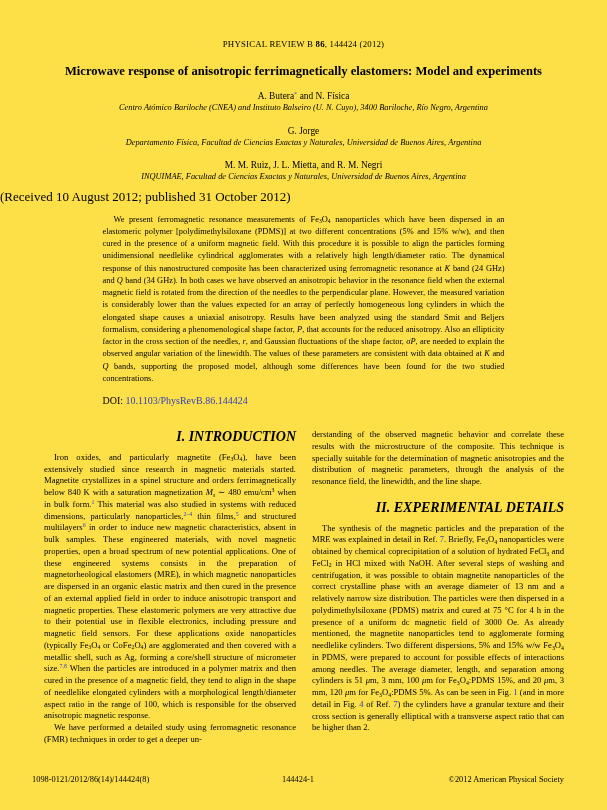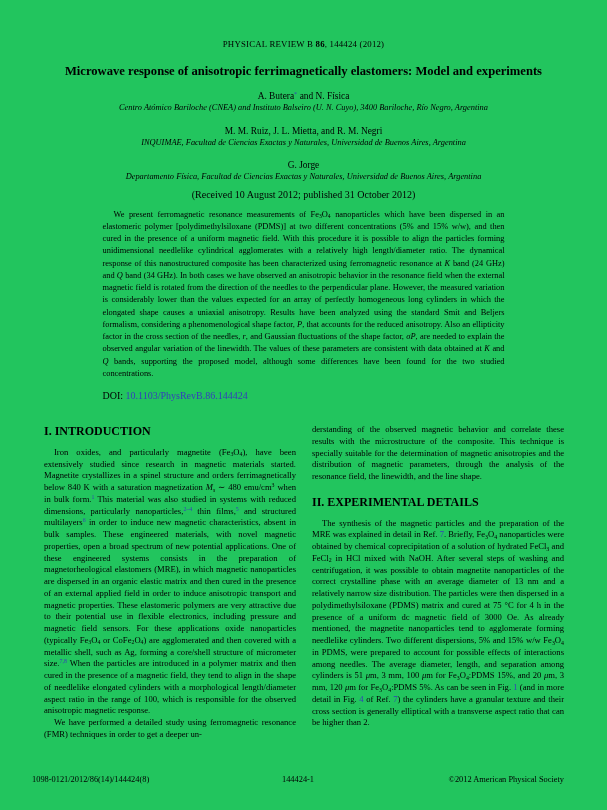--- a/index.html
+++ b/index.html
@@ -1,19 +1,19 @@
 <!DOCTYPE html>
 <html><head>
 <meta charset="utf-8">
 <style>
   html, body { margin:0; padding:0; background:#ffffff; }
   .page {
     position:relative;
     width:607px; height:810px;
-    background:#22c55e;
+    background:#fde047;
     color:#000;
     font-family:"Liberation Serif", serif;
     overflow:hidden;
     margin:0 auto;
   }
   .jheader {
     padding-top:39px;
     text-align:center;
     font-size:8.8px;
     letter-spacing:0.2px;
@@ -32,22 +32,21 @@
     line-height:11px;
   }
   .affiliation {
     text-align:center;
     font-style:italic;
     font-size:8.4px;
     line-height:10.5px;
     margin-top:1px;
   }
   .received {
-    text-align:center;
-    font-size:10px;
+    font-size:13px;
     margin-top:6px;
   }
   .abstract {
     width:402px;
     margin:9px auto 0;
     text-align:justify;
     text-indent:11px;
     font-size:8.4px;
     line-height:12.25px;
   }
@@ -63,24 +62,25 @@
     gap:16px;
     margin:23px 43px 0 44px;
   }
   .col {
     width:252px;
     text-align:justify;
     font-size:8.6px;
     line-height:11.75px;
   }
   .sec-heading {
-    text-align:left;
+    text-align:right;
     font-weight:bold;
-    font-size:12px;
+    font-size:14px;
     margin:2px 0 9px;
+    font-style:italic;
   }
   .body-para + .sec-heading { margin-top:14px; }
   .body-para { margin:0; }
   .body-para.indent { text-indent:10px; }
   sup, sub { font-size:0.68em; line-height:0; vertical-align:baseline; position:relative; }
   sup { top:-0.5em; }
   sub { top:0.28em; }
   .it { font-style:italic; }
   .bd { font-weight:bold; }
   .lk { color:#3440bb; cursor:pointer; text-decoration:none; }
@@ -103,26 +103,26 @@
   <div class="jheader"><span>PHYSICAL REVIEW B </span><span class="bd">86</span><span>, 144424 (2012)</span></div>
 
   <h1 class="title">Microwave response of anisotropic ferrimagnetically elastomers: Model and experiments</h1>
 
   <div id="author-groups">
       <div class="author-group">
         <div class="author-names"><span>A. Butera</span><sup class="lk">*</sup><span> and N. Física</span></div>
         <div class="affiliation">Centro Atómico Bariloche (CNEA) and Instituto Balseiro (U. N. Cuyo), 3400 Bariloche, Río Negro, Argentina</div>
       </div>
       <div class="author-group">
+        <div class="author-names"><span>G. Jorge</span></div>
+        <div class="affiliation">Departamento Física, Facultad de Ciencias Exactas y Naturales, Universidad de Buenos Aires, Argentina</div>
+      </div>
+      <div class="author-group">
         <div class="author-names"><span>M. M. Ruiz, J. L. Mietta, and R. M. Negri</span></div>
         <div class="affiliation">INQUIMAE, Facultad de Ciencias Exactas y Naturales, Universidad de Buenos Aires, Argentina</div>
-      </div>
-      <div class="author-group">
-        <div class="author-names"><span>G. Jorge</span></div>
-        <div class="affiliation">Departamento Física, Facultad de Ciencias Exactas y Naturales, Universidad de Buenos Aires, Argentina</div>
       </div>
     </div>
 
   <div class="received">(Received 10 August 2012; published 31 October 2012)</div>
 
   <div class="abstract"><span>We present ferromagnetic resonance measurements of Fe</span><sub>3</sub><span>O</span><sub>4</sub><span> nanoparticles which have been dispersed in an elastomeric polymer [polydimethylsiloxane (PDMS)] at two different concentrations (5% and 15% w/w), and then cured in the presence of a uniform magnetic field. With this procedure it is possible to align the particles forming unidimensional needlelike cylindrical agglomerates with a relatively high length/diameter ratio. The dynamical response of this nanostructured composite has been characterized using ferromagnetic resonance at </span><span class="it">K</span><span> band (24 GHz) and </span><span class="it">Q</span><span> band (34 GHz). In both cases we have observed an anisotropic behavior in the resonance field when the external magnetic field is rotated from the direction of the needles to the perpendicular plane. However, the measured variation is considerably lower than the values expected for an array of perfectly homogeneous long cylinders in which the elongated shape causes a uniaxial anisotropy. Results have been analyzed using the standard Smit and Beljers formalism, considering a phenomenological shape factor, </span><span class="it">P</span><span>, that accounts for the reduced anisotropy. Also an ellipticity factor in the cross section of the needles, </span><span class="it">r</span><span>, and Gaussian fluctuations of the shape factor, </span><span class="it">σ</span><span class="it">P</span><span>, are needed to explain the observed angular variation of the linewidth. The values of these parameters are consistent with data obtained at </span><span class="it">K</span><span> and </span><span class="it">Q</span><span> bands, supporting the proposed model, although some differences have been found for the two studied concentrations.</span></div>
 
   <div class="doi-row">
     <div><span>DOI:</span> <span class="lk">10.1103/PhysRevB.86.144424</span></div>
   </div>

